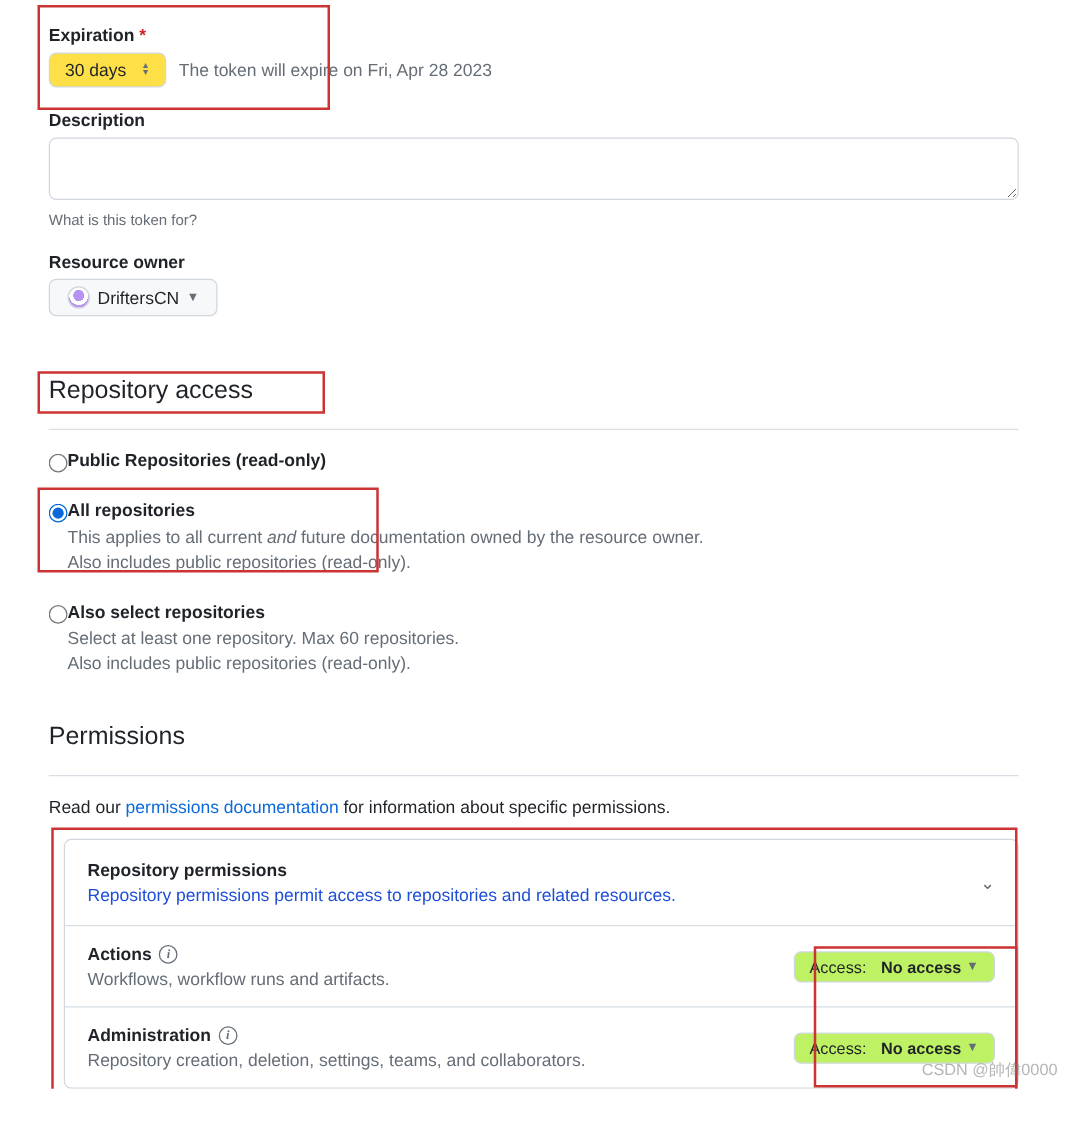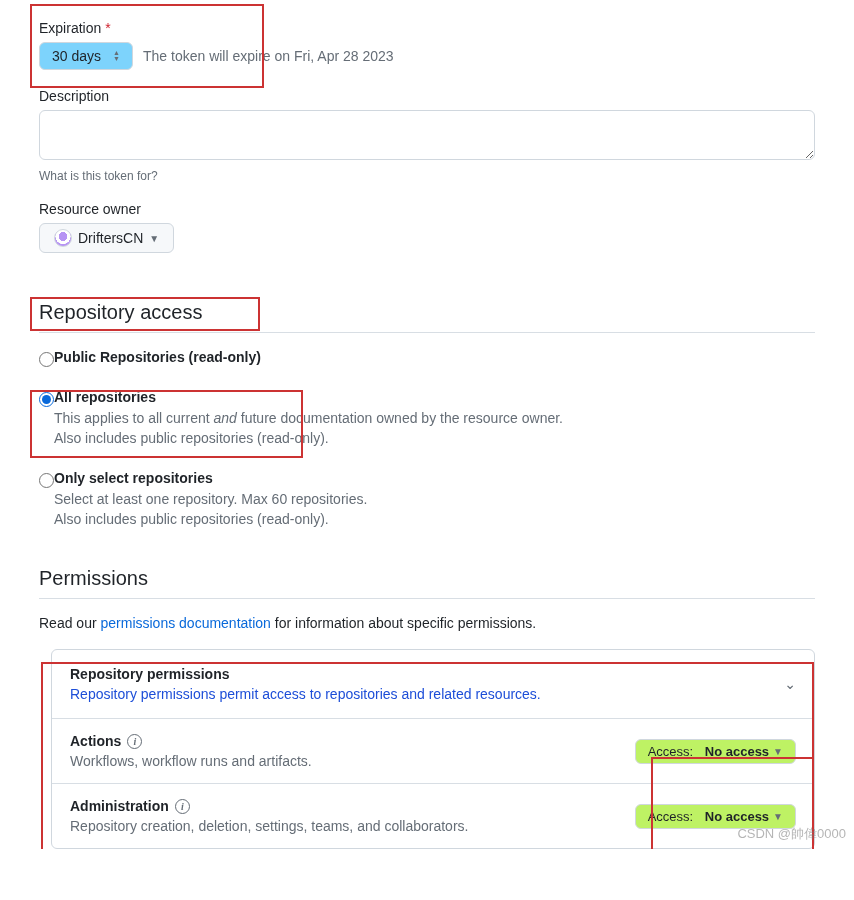--- a/index.html
+++ b/index.html
@@ -5,26 +5,26 @@
 * { box-sizing: border-box; margin: 0; padding: 0; }
 body {
   font-family: -apple-system, BlinkMacSystemFont, "Segoe UI", Helvetica, Arial, sans-serif;
   font-size: 14px;
   color: #1f2328;
   background: #fff;
   width: 854px;
   padding: 20px 39px 0 39px;
   position: relative;
 }
-.label { font-weight: 400; font-size: 14px; margin-bottom: 6px; display: block; }
+.label { font-weight: 700; font-size: 14px; margin-bottom: 6px; display: block; }
 .req { color: #cf222e; }
 .select-box {
   display: inline-flex; align-items: center; justify-content: space-between;
   padding: 5px 12px; border: 1px solid #d0d7de; border-radius: 6px;
-  background: #7dd3fc; font-size: 14px; min-width: 94px; cursor: pointer;
+  background: #fde047; font-size: 14px; min-width: 94px; cursor: pointer;
 }
 .select-box .updown { display: inline-flex; flex-direction: column; margin-left: 8px; font-size: 7px; line-height: 6px; color: #656d76;}
 .hint { color: #656d76; font-size: 14px; margin-left: 10px; }
 .row-exp { display: flex; align-items: center; }
 .textarea {
   width: 100%; min-height: 48px; border: 1px solid #d0d7de; border-radius: 6px;
   padding: 8px 12px; font-family: inherit; font-size: 14px; resize: both;
 }
 .helper-link { color: #656d76; font-size: 12px; margin-top: 6px; display: block; }
 .owner-btn {
@@ -32,21 +32,21 @@
   padding: 5px 14px; border: 1px solid #d0d7de; border-radius: 6px;
   background: #f6f8fa; font-size: 14px; cursor: pointer;
 }
 .avatar {
   width: 18px; height: 18px; border-radius: 50%;
   background: radial-gradient(circle at 50% 40%, #b794f4 35%, #fff 36%, #fff 60%, #b794f4 61%);
   border: 1px solid #d0d7de;
 }
 .caret-down { font-size: 10px; color: #656d76; }
 .section-h {
-  font-size: 20px; font-weight: 400; padding-bottom: 8px;
+  font-size: 20px; font-weight: 400; padding-bottom: 19px;
   border-bottom: 1px solid #d8dee4; margin-bottom: 16px;
 }
 .section-gap { margin-top: 48px; }
 .radio-item { display: flex; align-items: flex-start; margin-bottom: 22px; }
 .radio-item input { margin-top: 3px; width: 15px; height: 15px; accent-color: #0969da; }
 .radio-body .title { font-weight: 600; font-size: 14px; }
 .radio-body .desc { color: #656d76; font-size: 14px; margin-top: 4px; line-height: 1.4; }
 .radio-body .desc em { font-style: italic; }
 .perm-intro { margin: 14px 0 18px; font-size: 14px; }
 .link { color: #0969da; text-decoration: none; }
@@ -129,21 +129,21 @@
       <div class="desc">
         <span>This applies to all current </span><em>and</em><span> future documentation owned by the resource owner.</span><br>
         <span>Also includes public repositories (read-only).</span>
       </div>
     </div>
   </div>
 
   <div class="radio-item">
     <input type="radio" name="ra" style="">
     <div class="radio-body">
-      <div class="title">Only select repositories</div>
+      <div class="title">Also select repositories</div>
       <div class="desc">
         <span>Select at least one repository. Max 60 repositories.</span><br>
         <span>Also includes public repositories (read-only).</span>
       </div>
     </div>
   </div>
 </div>
 
 <div class="section-gap" style="margin-top:38px;">
   <h2 class="section-h">Permissions</h2>

